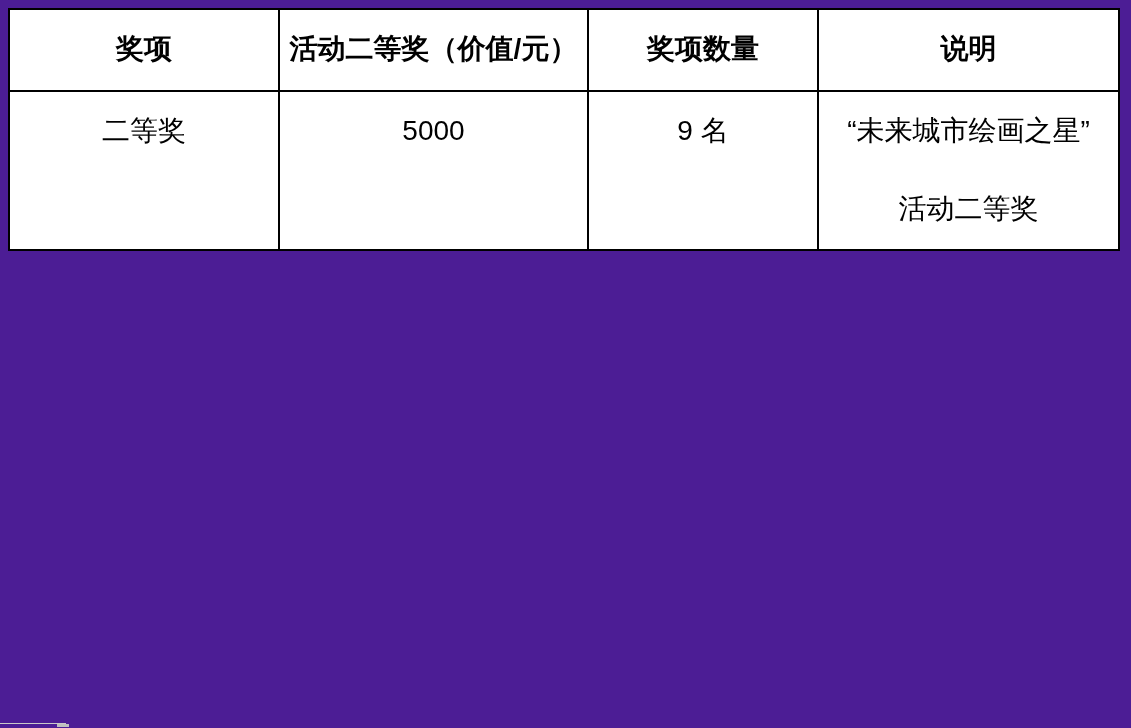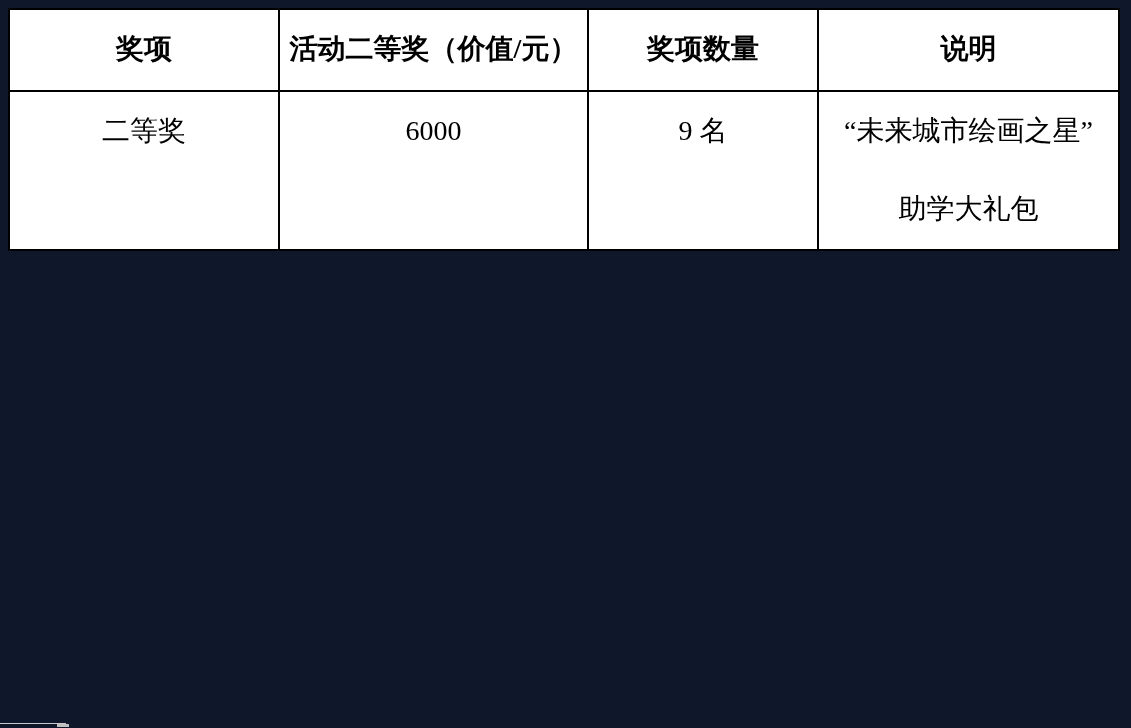--- a/index.html
+++ b/index.html
@@ -4,23 +4,23 @@
 <style>
   html, body {
     margin: 0;
     padding: 0;
     background: #ffffff;
   }
   .page {
     position: relative;
     width: 1131px;
     height: 728px;
-    background: #0f172a;
+    background: #4c1d95;
     overflow: hidden;
-    font-family: Liberation Serif, serif;
+    font-family: Liberation Sans, sans-serif;
     color: #000000;
   }
   table.award-table {
     position: absolute;
     left: 8px;
     top: 8px;
     width: 1110px;
     border-collapse: collapse;
     table-layout: fixed;
   }
@@ -86,25 +86,25 @@
       <tr class="header-row">
         <th>奖项</th>
         <th>活动二等奖（价值/元）</th>
         <th>奖项数量</th>
         <th>说明</th>
       </tr>
     </thead>
     <tbody>
       <tr class="row-1">
         <td>二等奖</td>
-        <td>6000</td>
+        <td>5000</td>
         <td>9 名</td>
         <td>
           <div class="note-line">“未来城市绘画之星”</div>
-          <div class="note-line">助学大礼包</div>
+          <div class="note-line">活动二等奖</div>
         </td>
       </tr>
     </tbody>
   </table>
 
   <div class="page-edge-line"></div>
   <div class="page-edge-tick"></div>
 
 </div>
 

